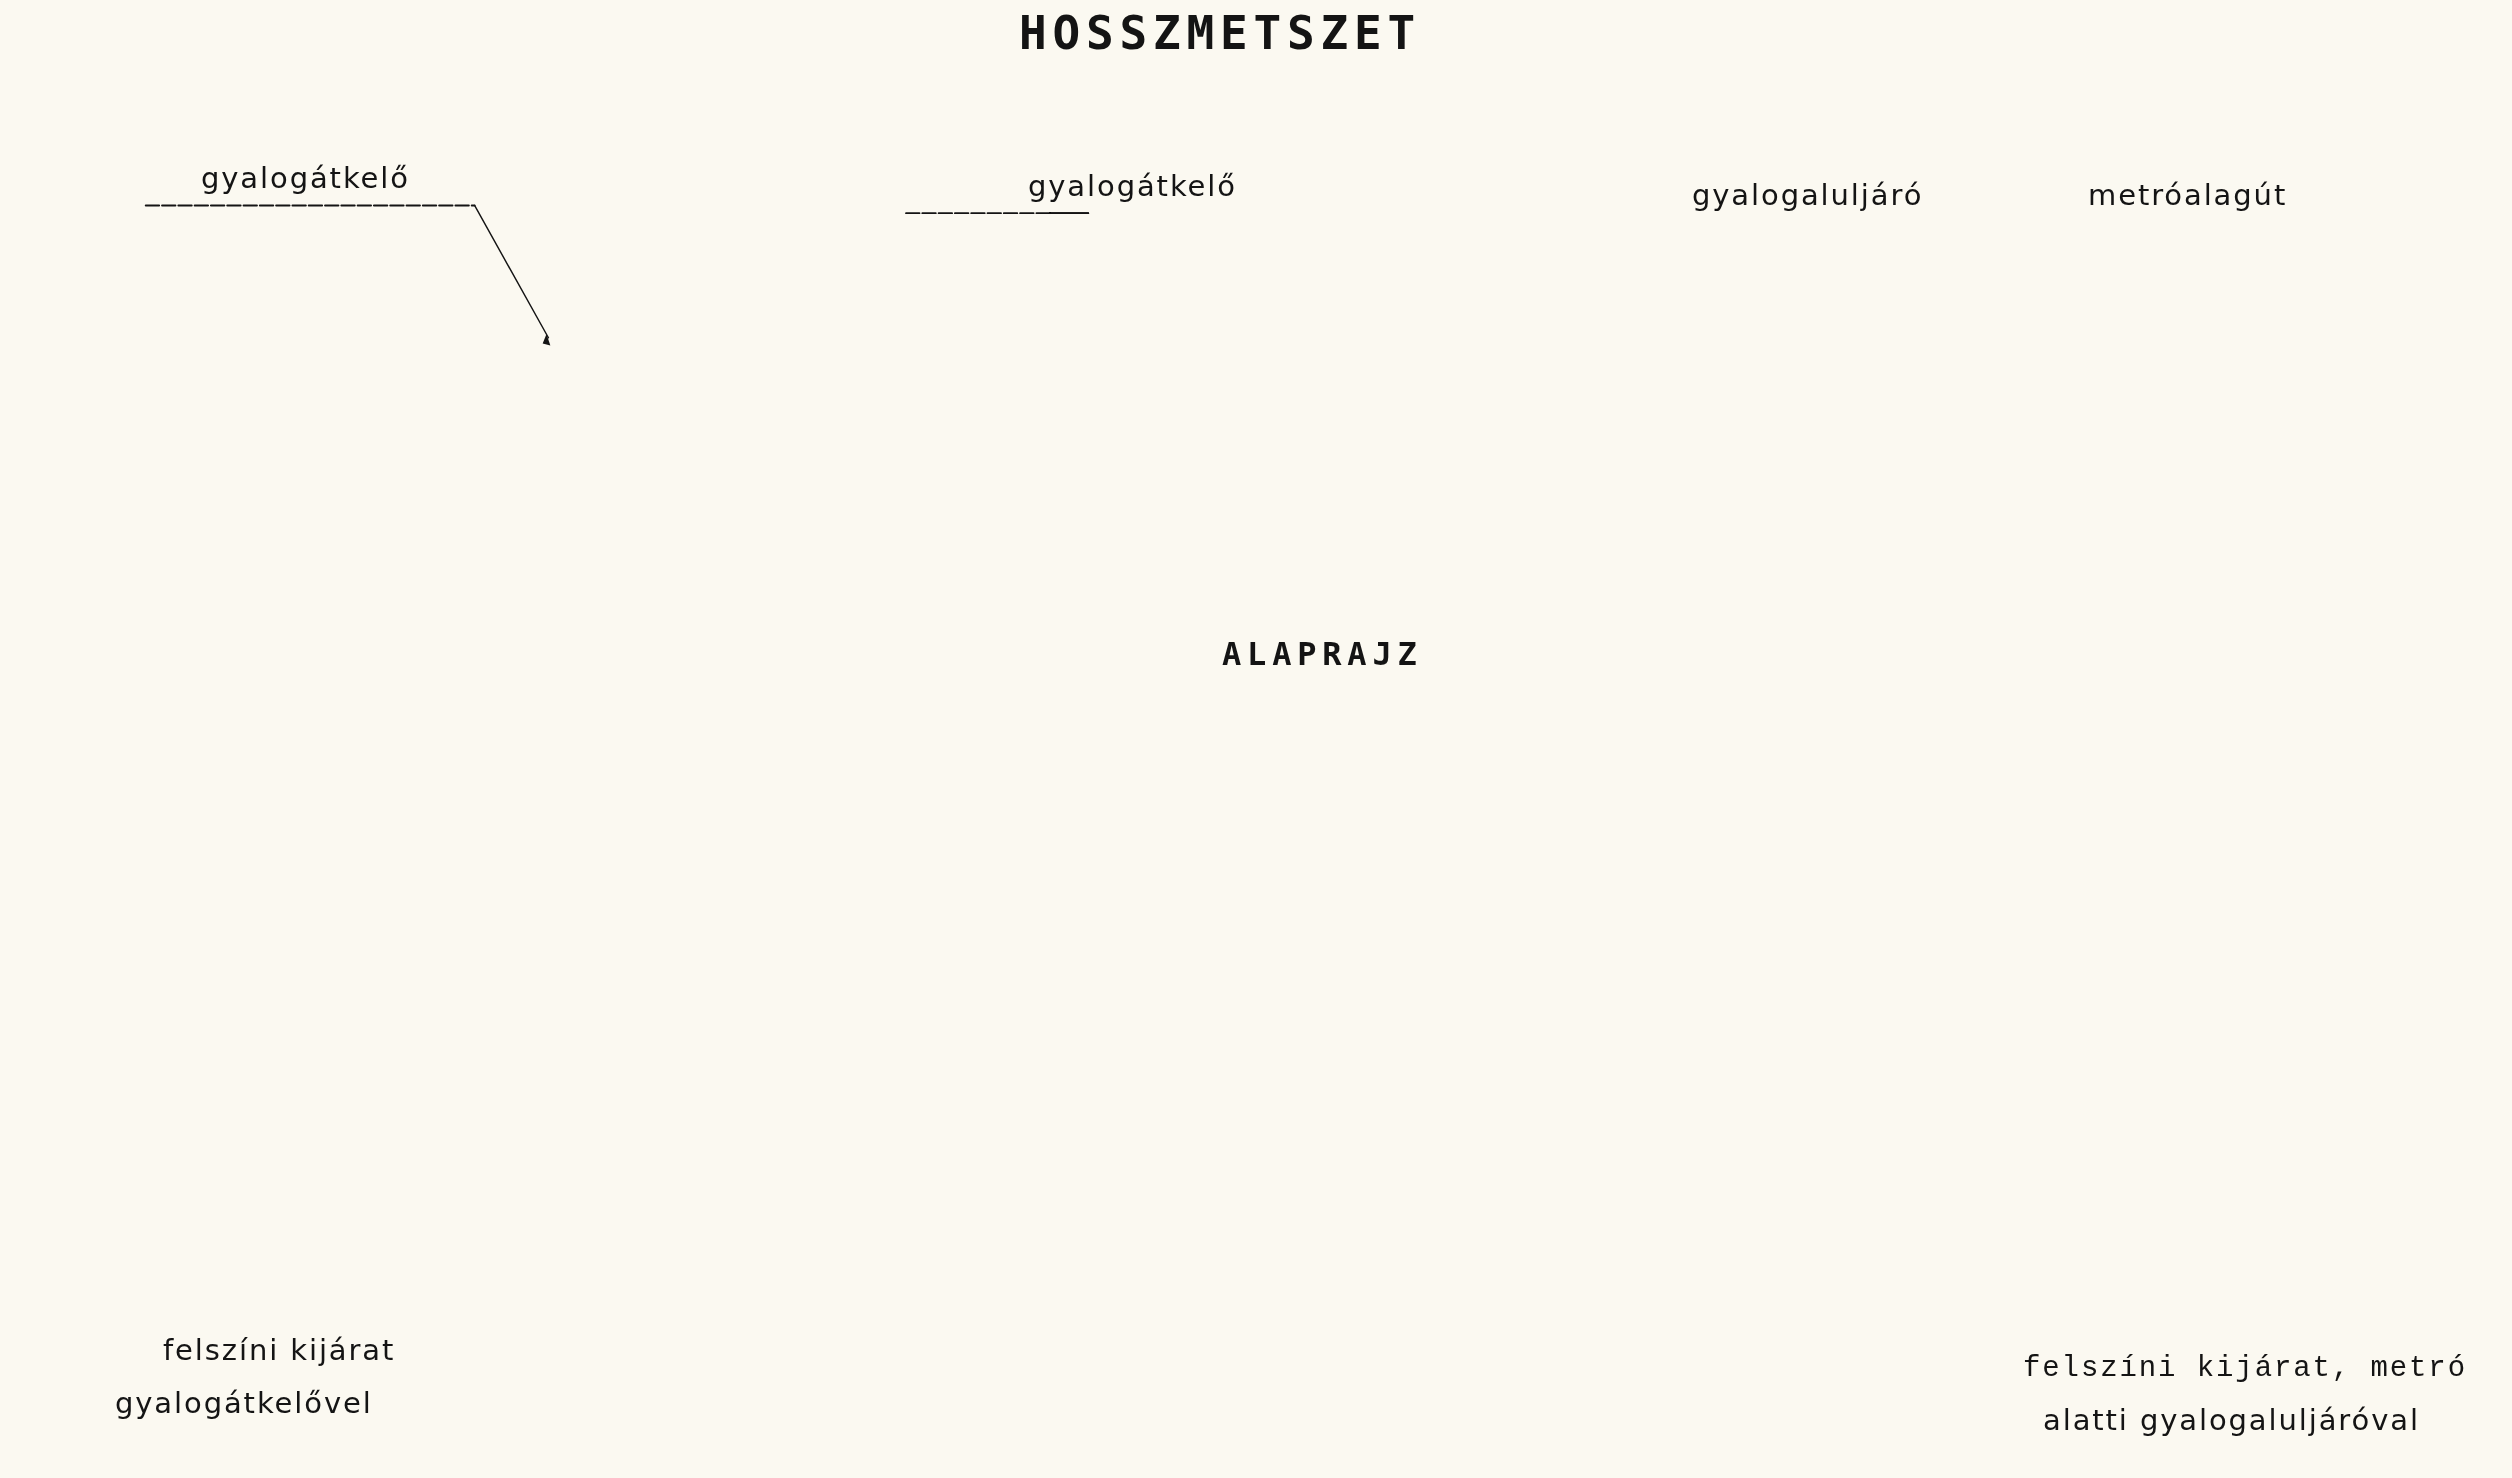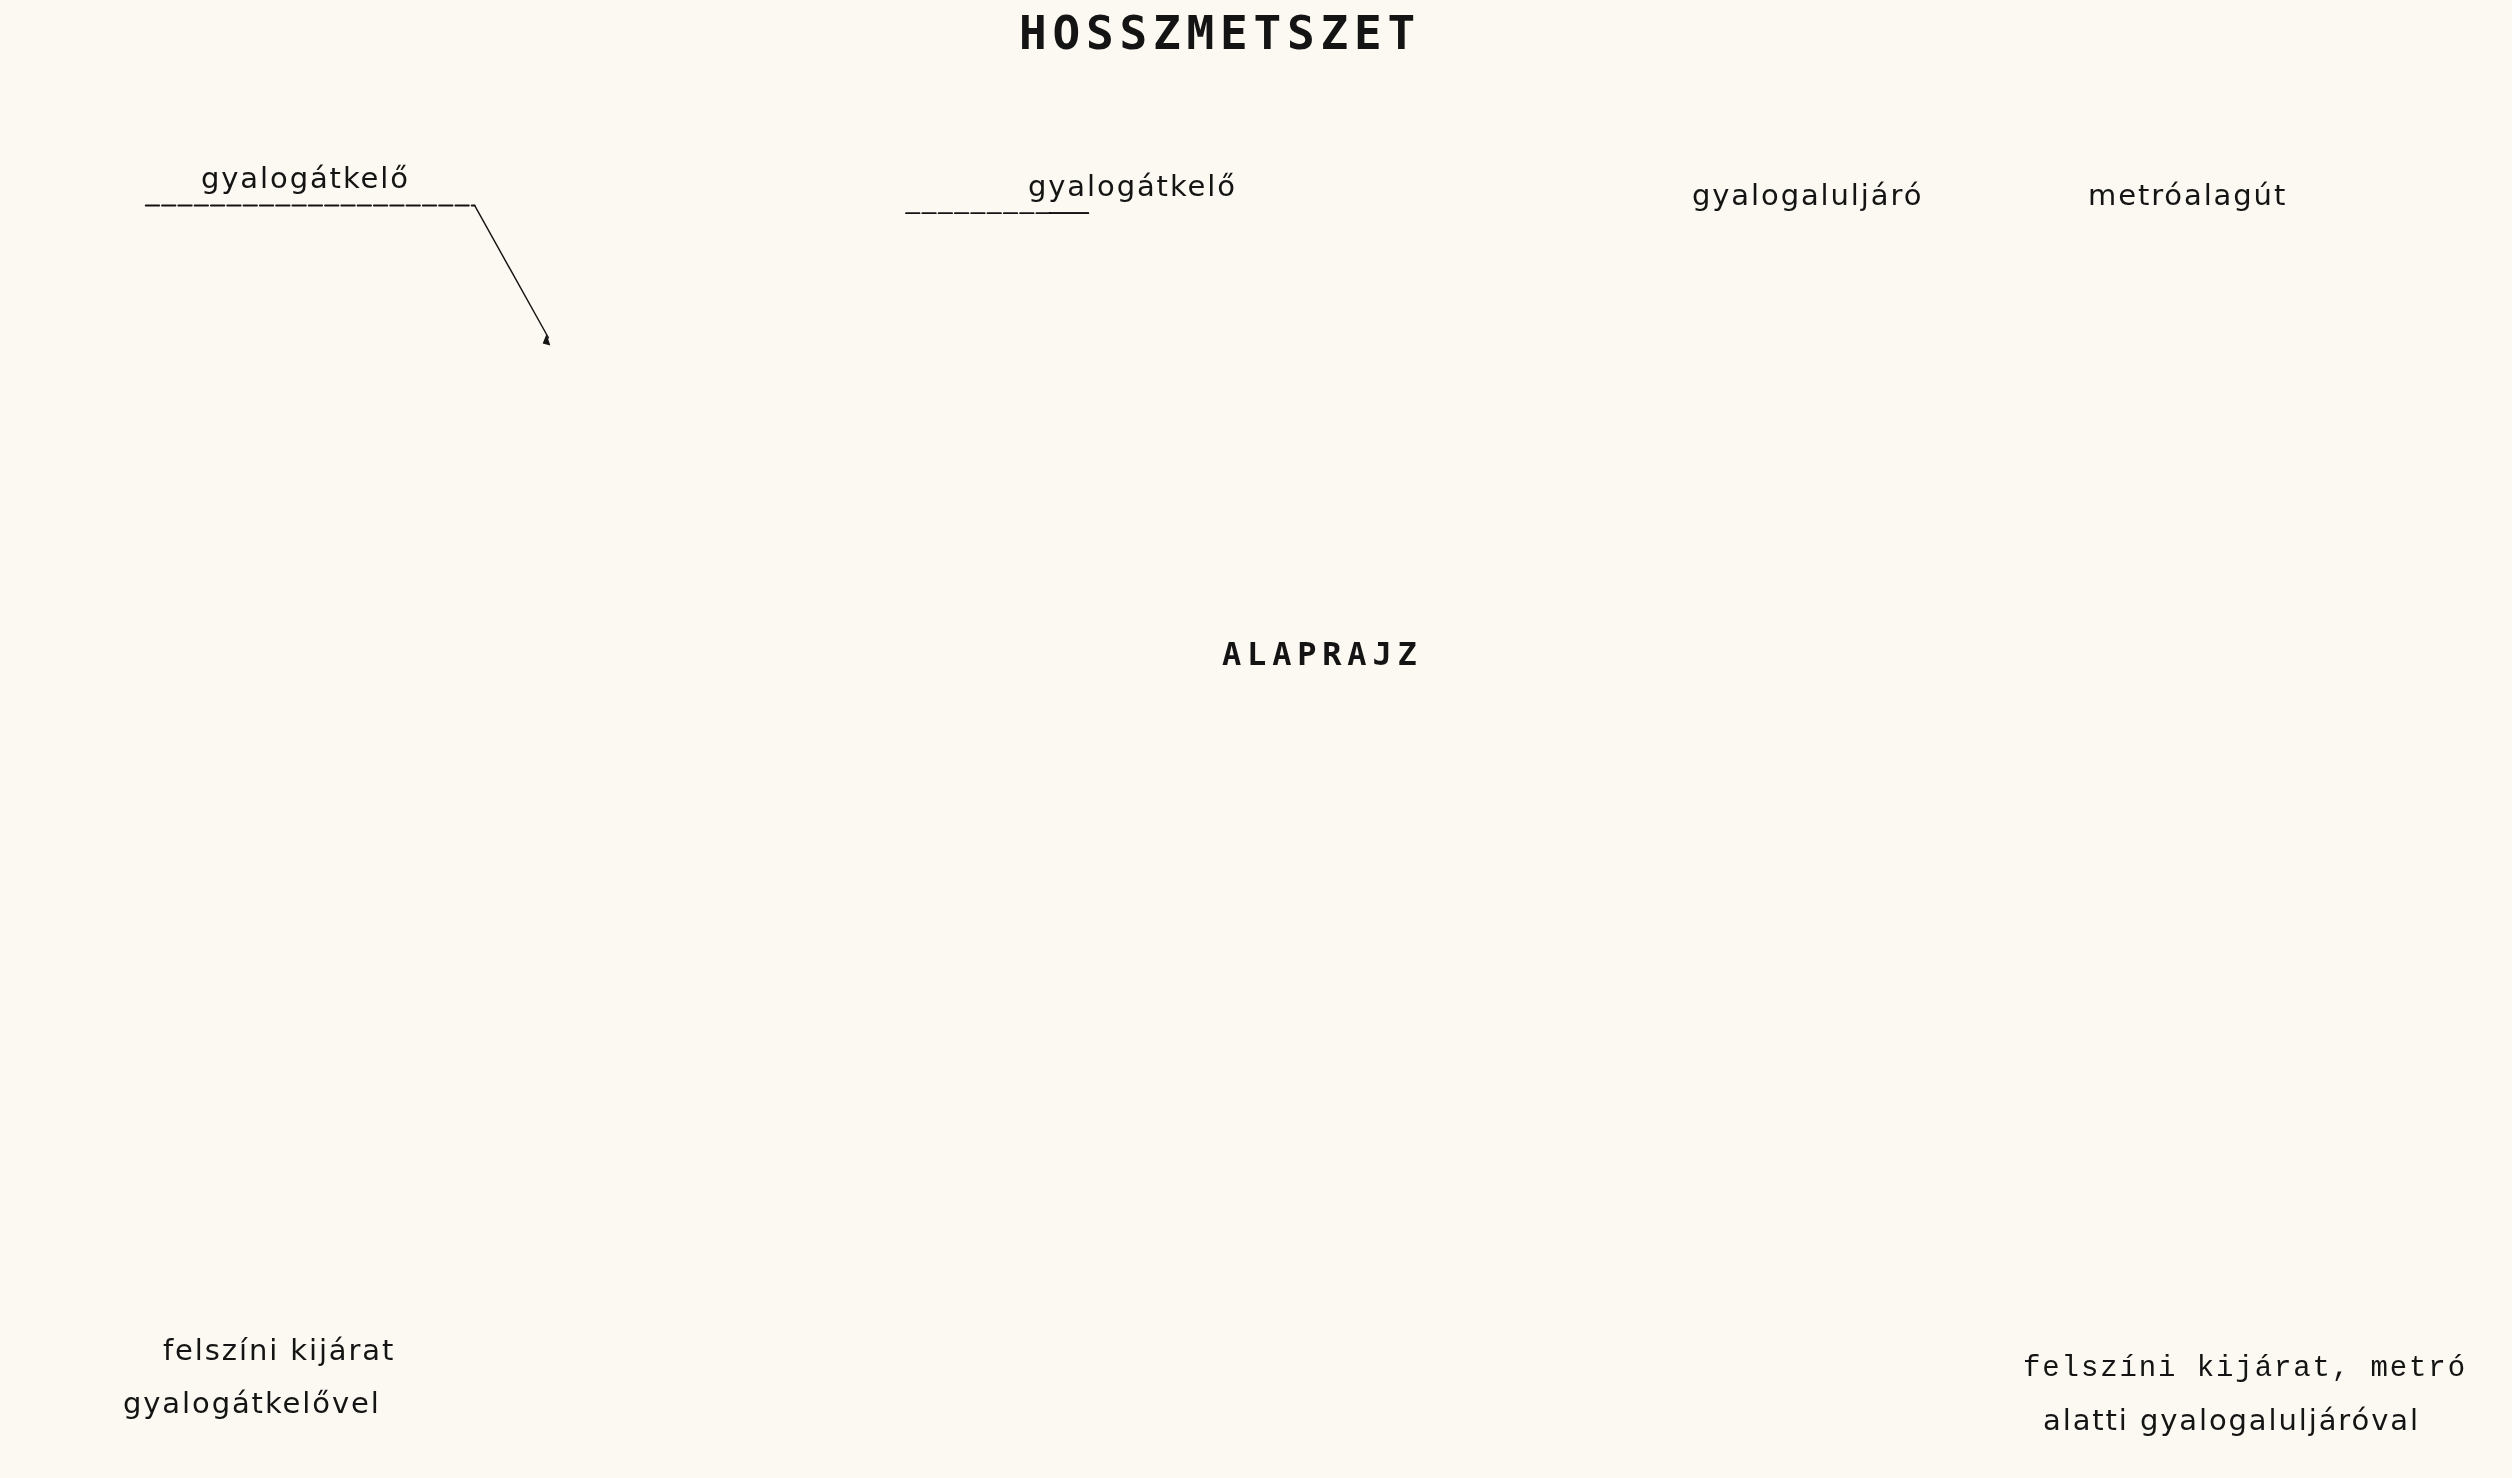--- a/index.html
+++ b/index.html
@@ -24,21 +24,21 @@
 
 <div class="title" style="left:1019px; top:5.8px; font-size:46px;">HOSSZMETSZET</div>
 <div class="title" style="left:1222px; top:635px; font-size:32px;">ALAPRAJZ</div>
 
 <div class="label" style="left:201px; top:161px;">gyalogátkelő</div>
 <div class="label" style="left:1028px; top:169px;">gyalogátkelő</div>
 <div class="label" style="left:1668px; top:178px;margin-left:24px;">gyalogaluljáró</div>
 <div class="label" style="left:2088px; top:178px;">metróalagút</div>
 
 <div class="label" style="left:123px; top:1333px;margin-left:40px;">felszíni kijárat</div>
-<div class="label" style="left:123px; top:1386px;">gyalogátkelővel</div>
+<div class="label" style="left:115px; top:1386px;">gyalogátkelővel</div>
 <div class="label" style="left:2023px; top:1352px;font-family:Liberation Mono, monospace;">felszíni kijárat, metró</div>
 <div class="label" style="left:2023px; top:1403px;margin-left:20px;">alatti gyalogaluljáróval</div>
 
 <svg class="drawing" width="2512" height="1479" viewBox="0 0 2620 1542" fill="none" stroke="#141414" stroke-linecap="round">
 
   <g>
 
     <line x1="152" y1="214" x2="495" y2="214" stroke-width="2" stroke-dasharray="14 3"></line>
     <line x1="495" y1="214" x2="572" y2="352" stroke-width="1.5"></line>
     <path d="M570 348 L574 360 L566 358 Z" fill="#141414" stroke="none"></path>

